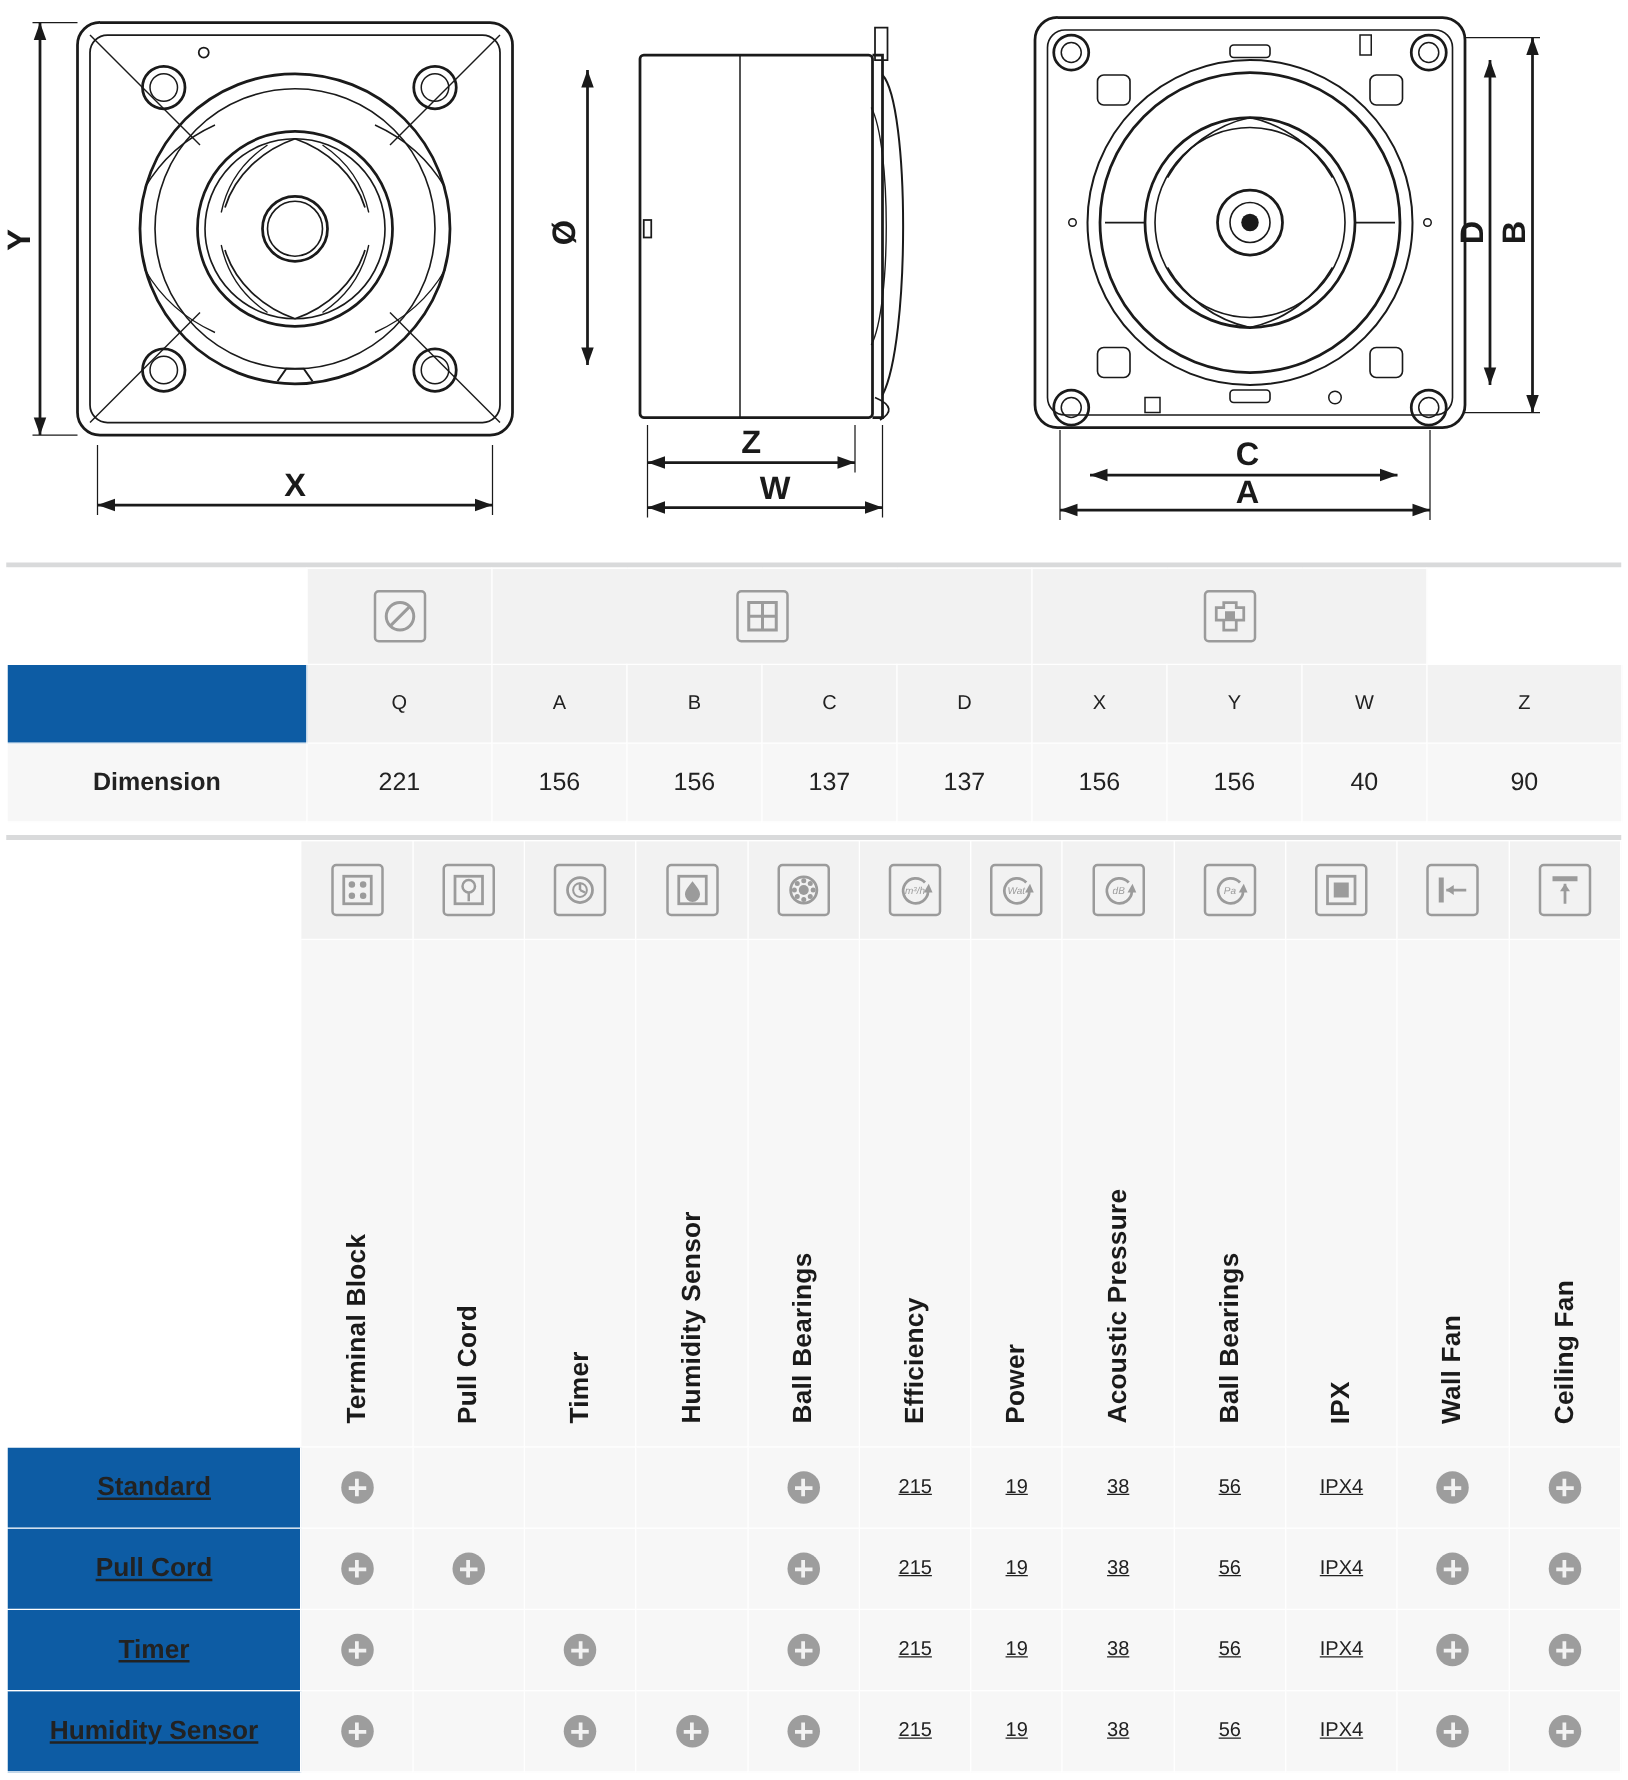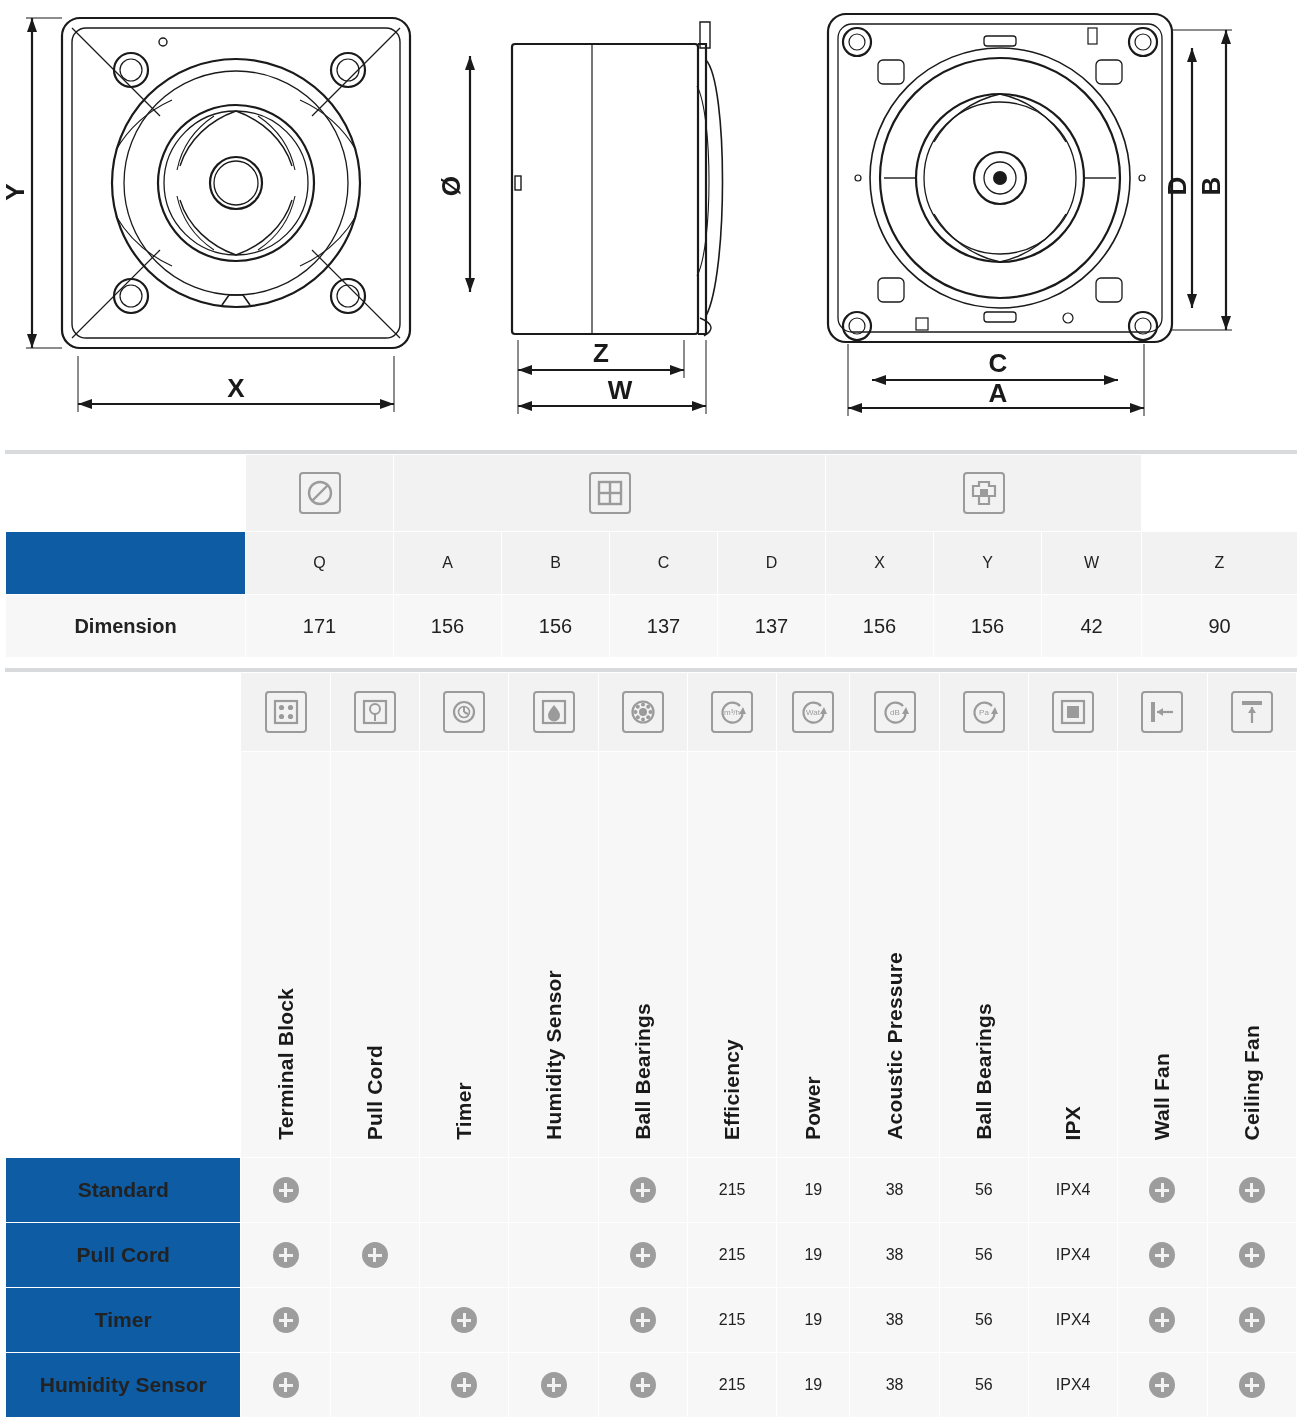--- a/index.html
+++ b/index.html
@@ -86,20 +86,21 @@
     border-radius: 4px;
     position: relative;
     vertical-align: middle;
   }
   .icon-box svg { display: block; }
 
   
   .feat-icon-row td {
     background: #f2f2f2;
     height: 76px;
+    font-style: italic;
   }
   .feat-icon-row td.blank-left { background: #ffffff; }
 
   .vert-row td {
     background: #f7f7f7;
     height: 390px;
     vertical-align: bottom;
     padding-bottom: 14px;
   }
   .vert-row td.blank-left { background: #ffffff; }
@@ -112,20 +113,21 @@
     white-space: nowrap;
     letter-spacing: .2px;
     margin: 0 auto;
     display: inline-block;
   }
 
   .data-row td {
     background: #f7f7f7;
     height: 62px;
     font-size: 16px;
+    text-decoration: underline;
   }
   .data-row td.rowlabel {
     background: #0d5ca4;
     font-size: 21px;
     line-height: 1.08;
   }
 
   .plus {
     display: inline-block;
     width: 26px;
@@ -361,28 +363,28 @@
     <td>B</td>
     <td>C</td>
     <td>D</td>
     <td>X</td>
     <td>Y</td>
     <td>W</td>
     <td>Z</td>
   </tr>
   <tr class="dim-row">
     <td class="rowlabel">Dimension</td>
-    <td>171</td>
+    <td>221</td>
     <td>156</td>
     <td>156</td>
     <td>137</td>
     <td>137</td>
     <td>156</td>
     <td>156</td>
-    <td>42</td>
+    <td>40</td>
     <td>90</td>
   </tr>
 </tbody>
   </table>
 
 <div class="sep"></div>
 <div class="rule"></div>
 
 <table class="table-block">
   <colgroup>

